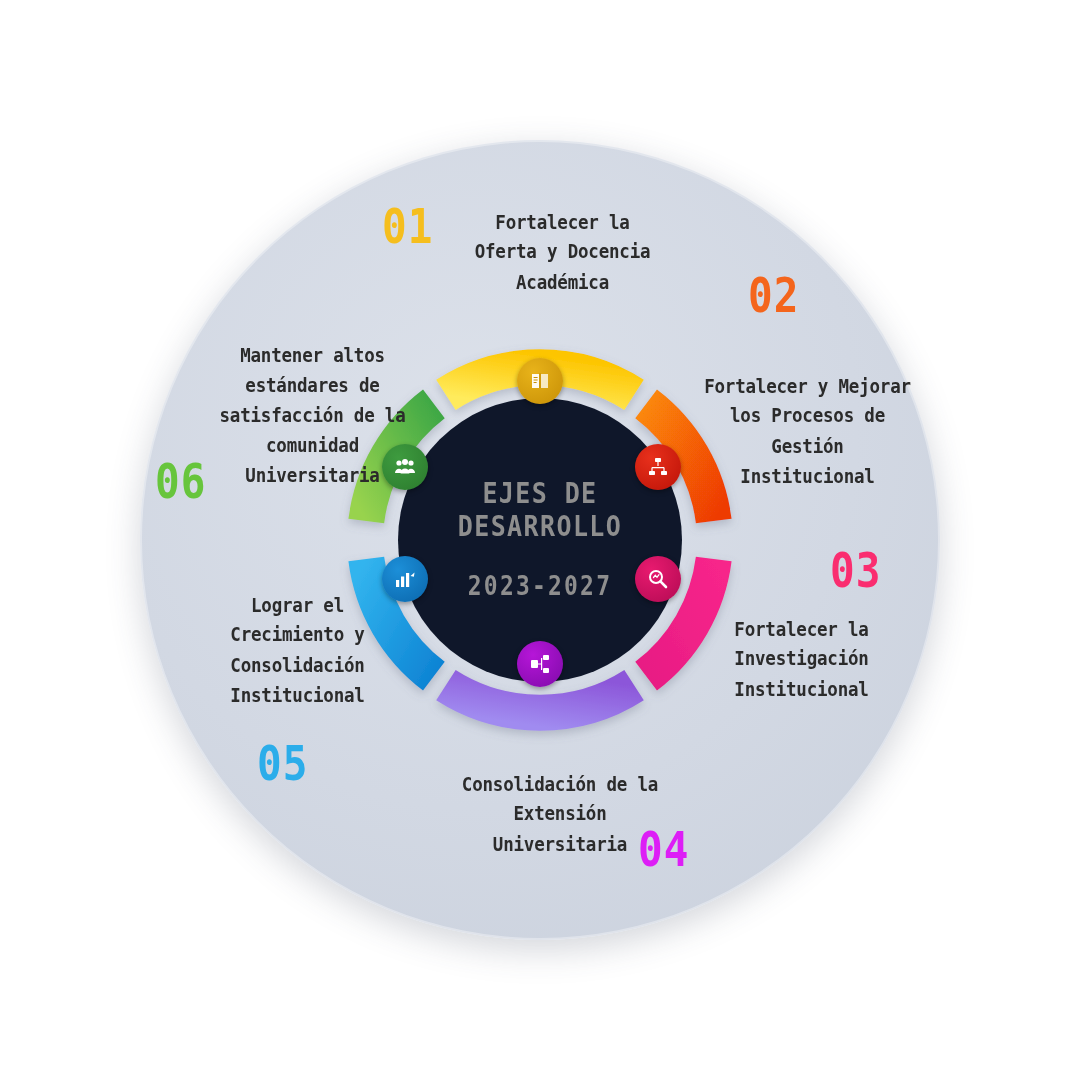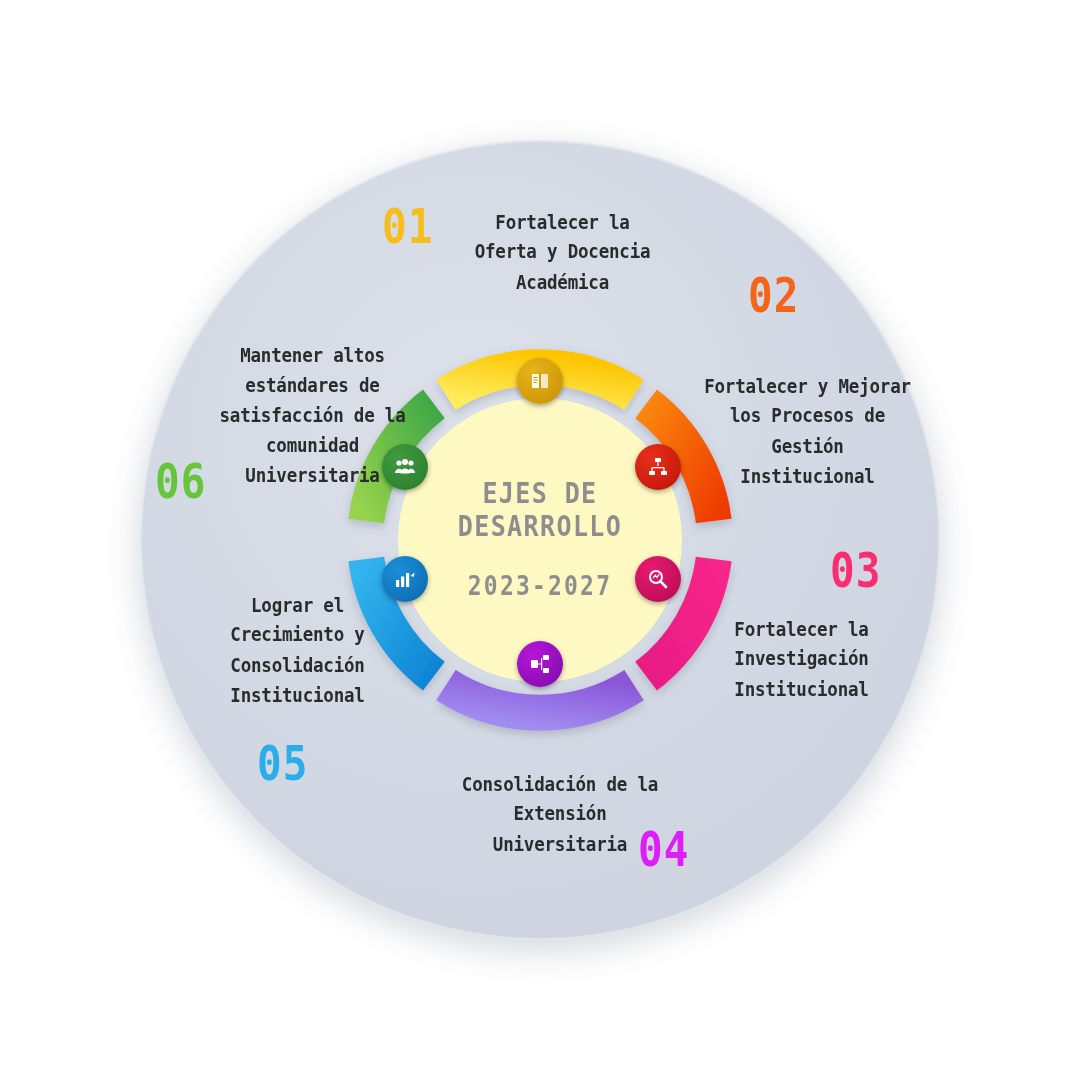--- a/index.html
+++ b/index.html
@@ -49,21 +49,21 @@
   }
 
   
   .hub {
     position: absolute;
     left: 398px;
     top: 398px;
     width: 284px;
     height: 284px;
     border-radius: 50%;
-    background: #fef9c3;
+    background: #0f172a;
     display: flex;
     flex-direction: column;
     align-items: center;
     justify-content: center;
     gap: 34px;
   }
   .hub-title {
     font-size: 25px;
     letter-spacing: 1.4px;
     color: #8e8e8e;

